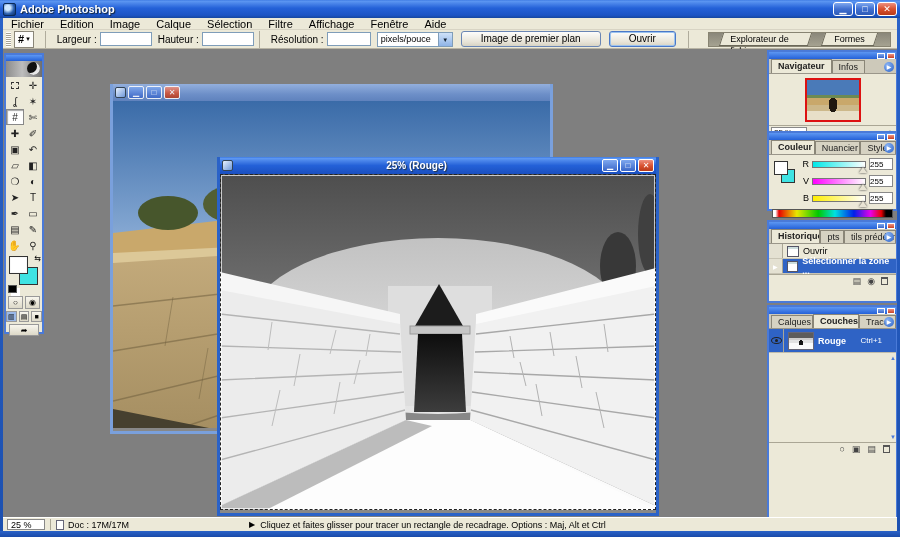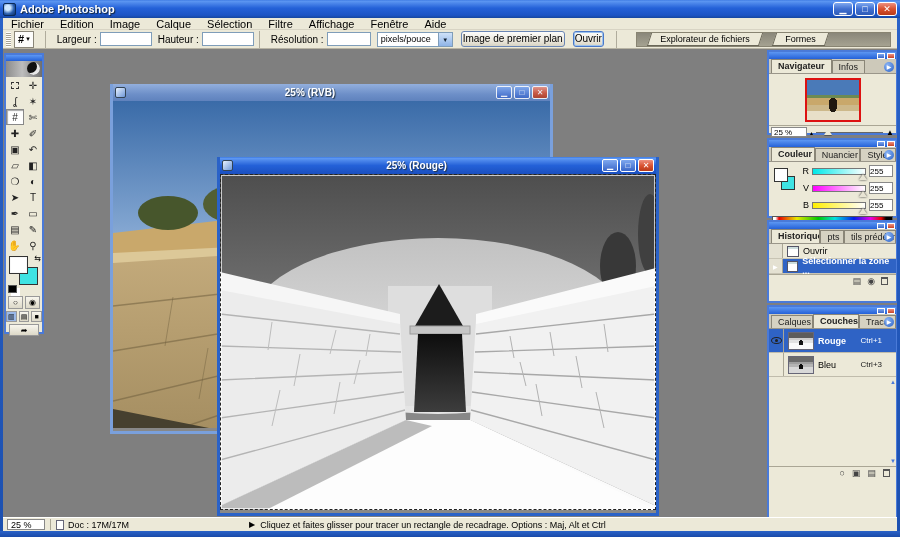--- a/index.html
+++ b/index.html
@@ -34,21 +34,21 @@
   .toolchip .g { font-size:11px; font-weight:bold; }
   .toolchip .c { font-size:7px; }
   .obar-sep { width:1px; height:17px; background:#b0ac9c; margin:0 5px; }
   .olabel { font-size:10px; margin:0 3px 0 6px; }
   .ofield { width:52px; height:14px; border:1px solid #7f9db9; background:#fff; }
   .oselect { width:62px; height:15px; border:1px solid #7f9db9; background:#fff;
     font-size:9px; line-height:13px; padding-left:3px; display:flex; align-items:center; }
   .oselbtn { width:14px; height:15px; border:1px solid #7f9db9; border-left:none;
     background:linear-gradient(180deg,#cfe2f8,#8fb4e8); font-size:6px; text-align:center; line-height:14px; color:#123; }
   .xpbtn { height:16px; border:1px solid #6a86b4; border-radius:3px; background:linear-gradient(180deg,#fdfdfb,#e8e4d8 70%,#d8d4c4);
-    font-size:10px; padding:0 1px; margin-left:8px; line-height:14px; }
+    font-size:10px; padding:0 19px; margin-left:8px; line-height:14px; }
   .xpbtn.focused { box-shadow:inset 0 0 0 1px #9cc3ee; border-color:#4a78c8; }
   .pal-well { flex:1; height:15px; margin:0 6px 0 14px; border:1px solid #888472;
     background:linear-gradient(180deg,#8a877a,#a5a291); display:flex; align-items:flex-start; padding-left:12px; }
   .welltab { height:13px; background:#ece9d8; border:1px solid #6a6758; border-top:none;
     font-size:9px; line-height:12px; padding:0 10px; transform:skewX(-18deg); margin-right:14px; }
   .welltab > span { display:inline-block; transform:skewX(18deg); }
 
   .workspace { position:absolute; left:3px; top:49px; width:894px; height:468px; background:#7f7f7f; }
 
   .statusbar { position:absolute; left:3px; top:517px; width:894px; height:14px;
@@ -300,21 +300,20 @@
         <span class="sbtn">■</span>
       </div>
       <div class="tb-row">
         <span class="irbtn">➦</span>
       </div>
     </div>
 
     <div class="docwin inactive" style="left:107px; top:35px; width:443px; height:350px;">
       <div class="doc-title">
         <span class="docicon"></span>
-        <span class="dtext">25% (RVB)</span>
         <span class="dbtn">▁</span>
         <span class="dbtn">□</span>
         <span class="dbtn close">✕</span>
       </div>
       <div class="doc-client" style="width:437px; height:327px;">
         <svg width="437" height="327" viewBox="0 0 437 327" preserveAspectRatio="none">
           <defs>
             <linearGradient id="skyg" x1="0" y1="0" x2="0" y2="1">
               <stop offset="0" stop-color="#3a6ba8"></stop>
                 <stop offset="1" stop-color="#8fb0d8"></stop>
@@ -410,21 +409,21 @@
       <div class="nav-foot">
         <span class="nav-zoom">25 %</span>
         <span class="tri-s">▴</span>
         <span class="nav-track">
             <span class="nav-thumbk"></span>
           </span>
         <span class="tri-l">▲</span>
       </div>
     </div>
 
-    <div class="panel" style="top:89px; height:80px;">
+    <div class="panel" style="top:82px; height:80px;">
       <div class="phead">
         <span class="pbtn"></span>
         <span class="pbtn close"></span>
       </div>
       <div class="ptabs">
         <span class="ptab active">Couleur</span>
         <span class="ptab">Nuancier</span>
         <span class="ptab">Styles</span>
         <span class="rbtn">▶</span>
       </div>
@@ -496,26 +495,20 @@
         <span class="rbtn">▶</span>
       </div>
       <div class="chrow sel">
         <span class="eyecol">
             <span class="eye"></span>
           </span>
         <span class="chthumb mini-rouge"></span>
         <span class="chname">Rouge</span>
         <span class="chkey">Ctrl+1</span>
       </div>
-      <div class="chrow">
-        <span class="eyecol"></span>
-        <span class="chthumb mini-bleu"></span>
-        <span class="chname">Bleu</span>
-        <span class="chkey">Ctrl+3</span>
-      </div>
       <div class="chfill">
         <span class="scrollg" style="top:2px">▲</span>
         <span class="scrollg" style="bottom:2px">▼</span>
       </div>
       <div class="chfoot">
         <span>○</span>
         <span>▣</span>
         <span>▤</span>
         <span class="trashic"></span>
       </div>

